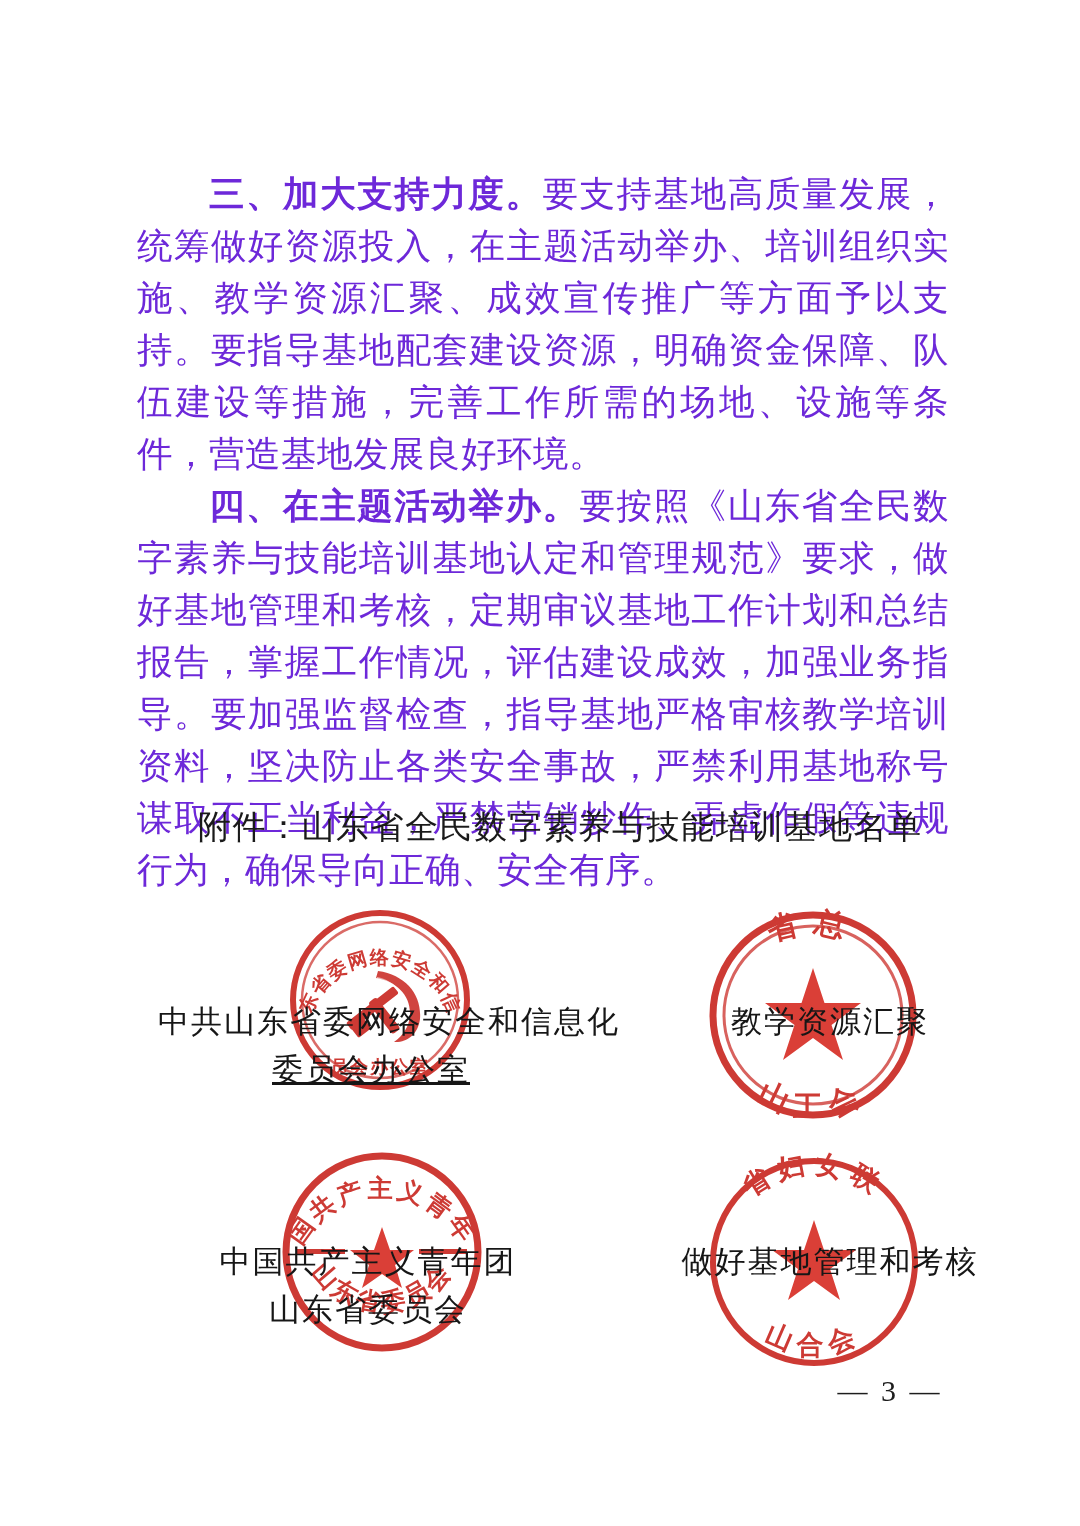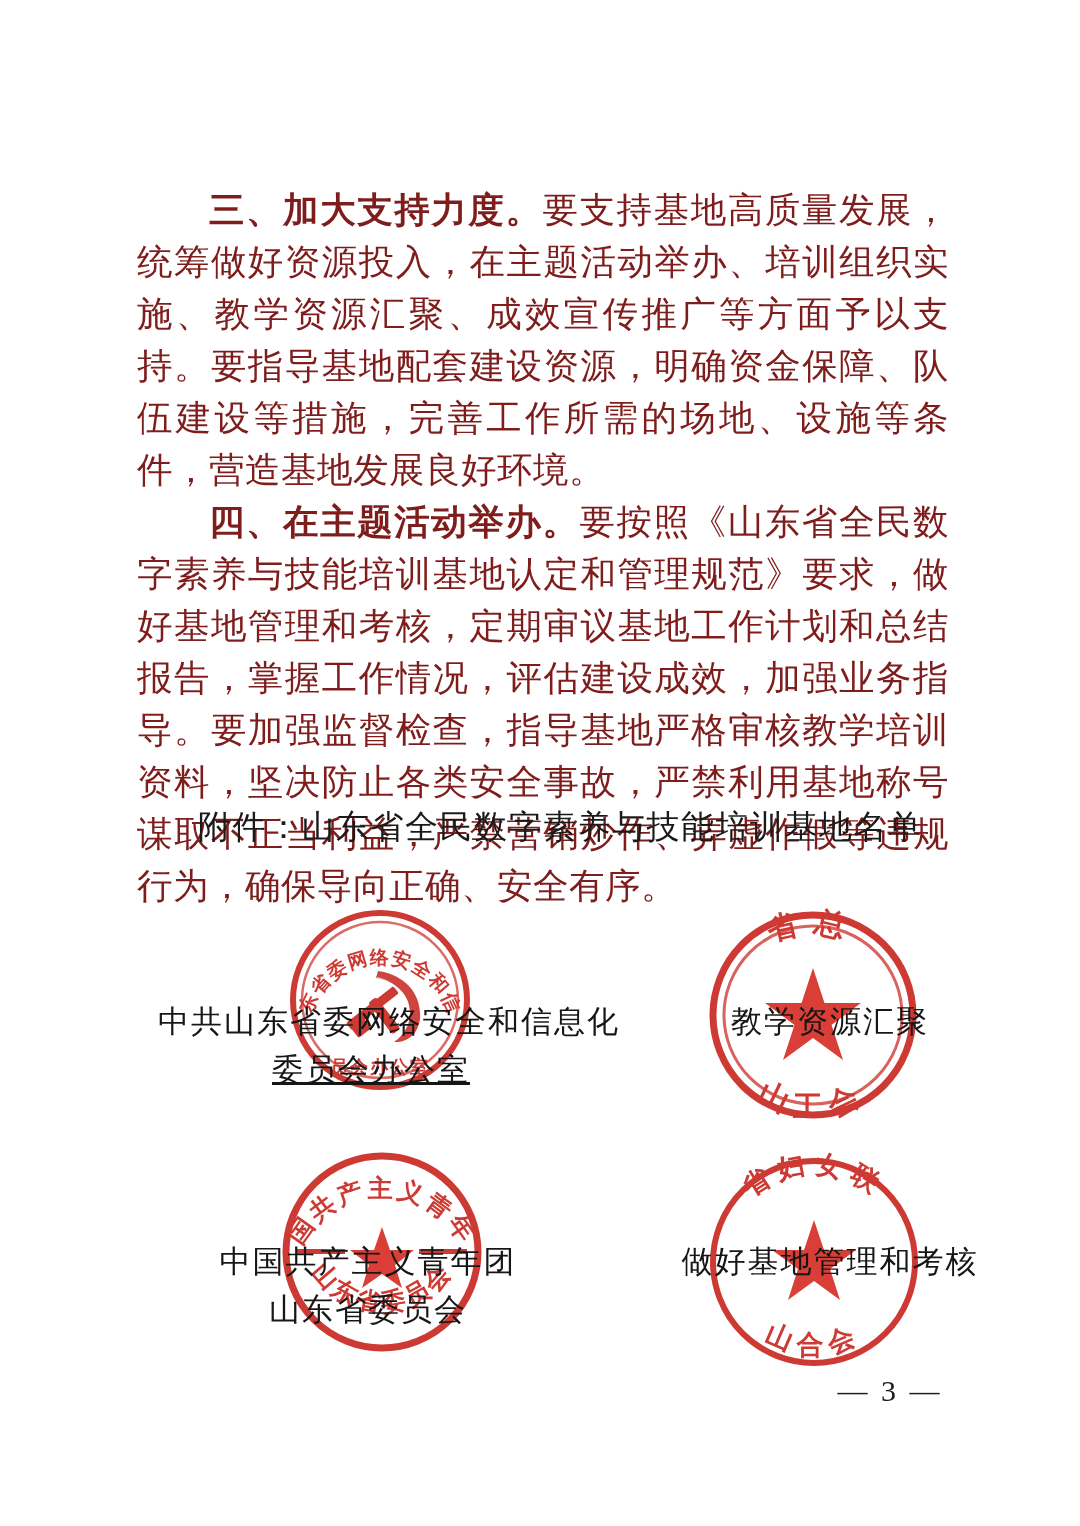--- a/index.html
+++ b/index.html
@@ -21,27 +21,27 @@
   }
 
   
   .body-text {
     position: absolute;
     left: 137px;
     top: 168px;
     width: 812px;
   }
   .para {
-    margin: 16px 0 0 0;
+    margin: 0 0 0 0;
     font-size: 35.5px;
     line-height: 52px;
     text-align: justify;
     text-align-last: left;
     letter-spacing: 0.5px;
-    color: #7f1d1d;
+    color: #6d28d9;
     text-indent: 72px;
   }
   .para + .para { margin-top: 0; }
   .para .lead {
     font-weight: bold;
     letter-spacing: 0.5px;
   }
 
   
   .attachment {

